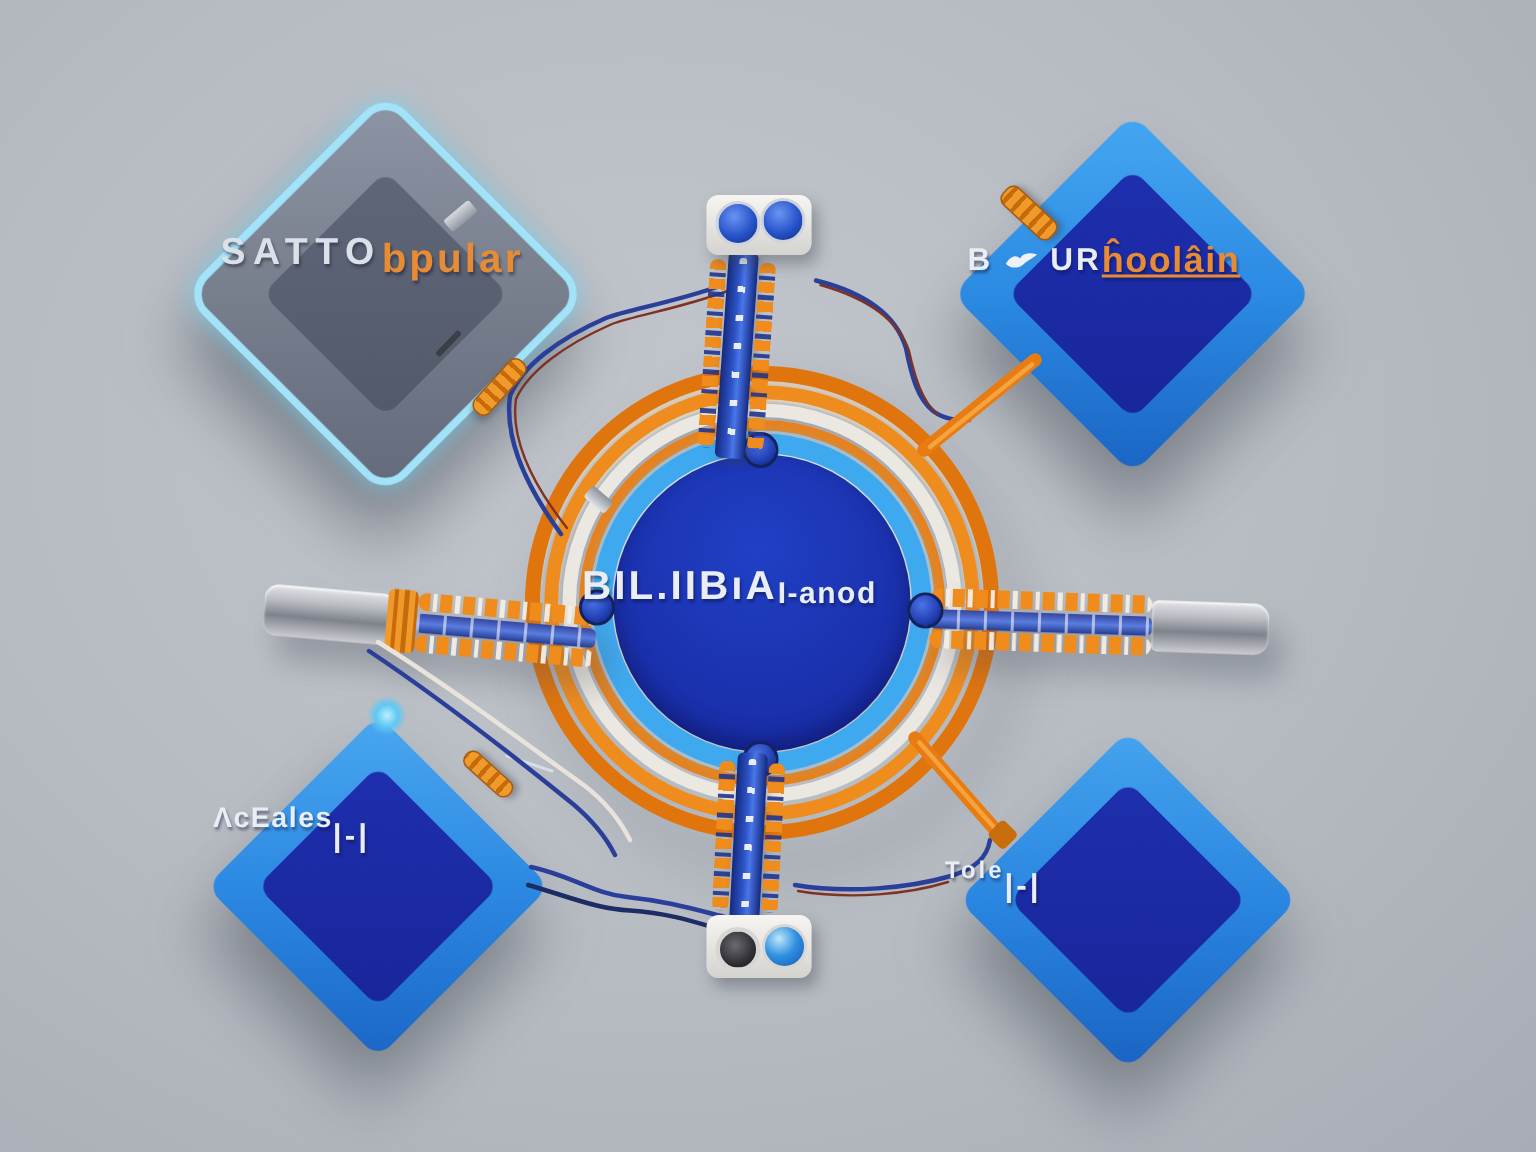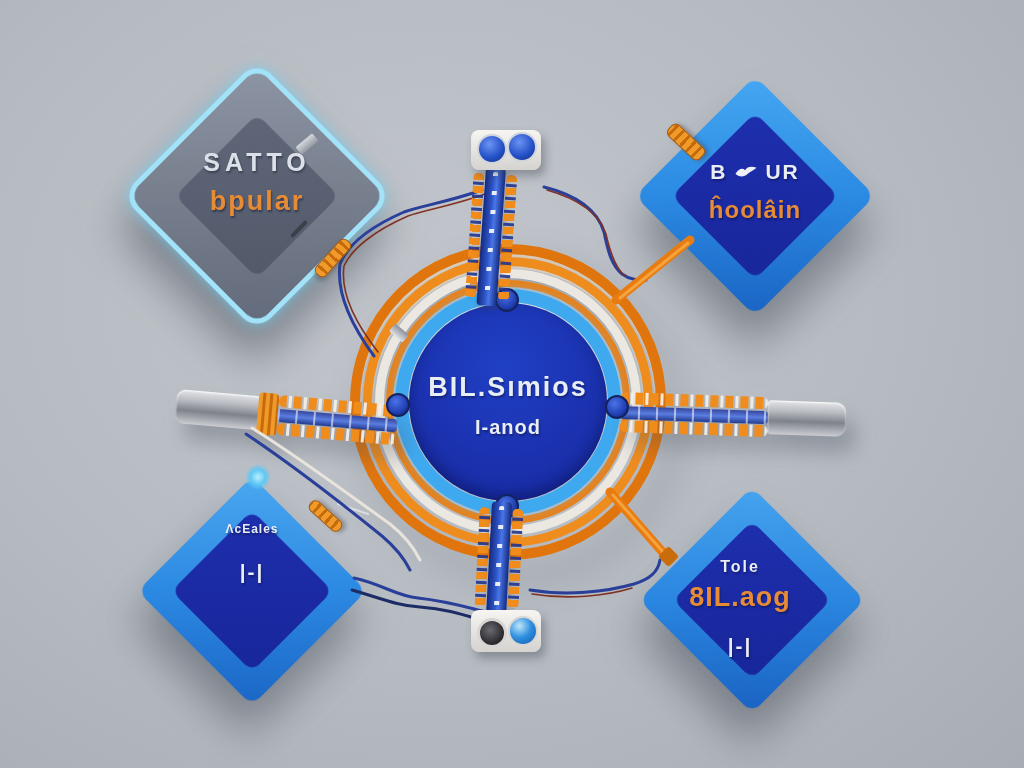--- a/index.html
+++ b/index.html
@@ -10,35 +10,35 @@
   .ring{position:absolute;left:508px;top:402px;transform:translate(-50%,-50%);border-radius:50%;box-sizing:border-box;}
   .r1{width:316px;height:316px;border:10px solid #e0750e;filter:drop-shadow(14px 20px 18px rgba(60,66,78,.38));box-shadow:inset 0 3px 2px rgba(255,220,170,.5);}
   .r2{width:290px;height:290px;border:9px solid #ef8c1e;box-shadow:inset 0 2px 2px rgba(255,230,190,.6);}
   .r3{width:266px;height:266px;border:9px solid #ebe8e2;box-shadow:inset 0 2px 3px rgba(120,125,135,.35);}
   .r4{width:244px;height:244px;border:7px solid #e8821c;}
   .r5{width:226px;height:226px;border:13px solid #3fa9ef;box-shadow:inset 0 3px 5px rgba(230,250,255,.65), 0 0 8px rgba(90,190,245,.55);}
   .disc{width:198px;height:198px;background:radial-gradient(circle at 48% 32%, #2040c4 0%, #1b32b0 55%, #16289c 100%);box-shadow:inset 0 -6px 14px rgba(0,0,40,.35);}
   .knob{position:absolute;width:24px;height:24px;border-radius:50%;z-index:6;
     background:radial-gradient(circle at 38% 32%, #4a72e8, #1e3cae 65%, #101f62);border:2px solid #14235f;box-sizing:border-box;}
   
-  .label{position:absolute;display:flex;flex-direction:column;align-items:center;z-index:11;text-align:center;}
+  .label{position:absolute;display:flex;flex-direction:row;align-items:center;z-index:11;text-align:center;}
   .t-white{color:#e9edf4;text-shadow:1px 2px 2px rgba(10,15,50,.45);font-weight:bold;}
   .t-orange{color:#e78b35;text-shadow:1px 2px 2px rgba(10,15,50,.45);font-weight:bold;}
   .t-gray{color:#dce1e9;text-shadow:1px 2px 2px rgba(30,35,50,.5);font-weight:bold;}
   #hub-label{left:388px;top:372px;width:240px;}
   #hub-label .l1{font-size:27px;letter-spacing:2px;}
   #hub-label .l2{font-size:20px;margin-top:13px;letter-spacing:1px;}
   #tl-label{left:147px;top:148px;width:220px;}
   #tl-label .l1{font-size:25px;letter-spacing:5px;}
   #tl-label .l2{font-size:27px;margin-top:9px;letter-spacing:2px;}
   #tr-label{left:645px;top:160px;width:220px;}
   #tr-label .l1{font-size:21px;letter-spacing:2px;display:flex;align-items:center;gap:7px;justify-content:center;}
-  #tr-label .l2{font-size:24px;margin-top:12px;letter-spacing:1px;}
+  #tr-label .l2{font-size:24px;letter-spacing:1px;text-decoration:underline;}
   #bl-label{left:142px;top:522px;width:220px;}
-  #bl-label .l1{font-size:12px;letter-spacing:1px;}
+  #bl-label .l1{font-size:19px;letter-spacing:1px;}
   #bl-label .l2{font-size:30px;margin-top:4px;letter-spacing:1px;}
   #bl-label .l3{font-size:21px;margin-top:24px;letter-spacing:2px;font-weight:bold;}
   #br-label{left:630px;top:558px;width:220px;}
   #br-label .l1{font-size:16px;letter-spacing:2px;}
   #br-label .l2{font-size:27px;margin-top:6px;letter-spacing:1px;}
   #br-label .l3{font-size:21px;margin-top:21px;letter-spacing:2px;font-weight:bold;}
   
   .d-body{position:absolute;transform:rotate(45deg);box-sizing:border-box;z-index:5;}
   .d-inner{position:absolute;border-radius:10px;}
   #tl-body{left:161px;top:100px;width:192px;height:192px;border-radius:20px;
@@ -212,21 +212,21 @@
 
   <div class="pin" id="pin-tl"></div>
   <div class="pin" id="pin-tr"></div>
   <div class="pin" id="pin-bl"></div>
   <div id="nub-br"></div>
   <div id="clip-tl"></div>
   <div id="tick-tl"></div>
   <div id="glow-bl"></div>
 
   <div class="label" id="hub-label">
-    <div class="l1 t-white">BIL.Sımios</div>
+    <div class="l1 t-white">BIL.IIBıA</div>
     <div class="l2 t-white">I-anod</div>
   </div>
 
   <div class="label" id="tl-label">
     <div class="l1 t-gray">SATTO</div>
     <div class="l2 t-orange">bpular</div>
   </div>
 
   <div class="label" id="tr-label">
     <div class="l1 t-white">
@@ -239,17 +239,16 @@
     <div class="l2 t-orange">ĥoolâin</div>
   </div>
 
   <div class="label" id="bl-label">
     <div class="l1 t-white">ΛcEales</div>
     <div class="l3 t-white">|-|</div>
   </div>
 
   <div class="label" id="br-label">
     <div class="l1 t-white">Tole</div>
-    <div class="l2 t-orange">8IL.aog</div>
     <div class="l3 t-white">|-|</div>
   </div>
 
 </div>
 
 </body></html>

